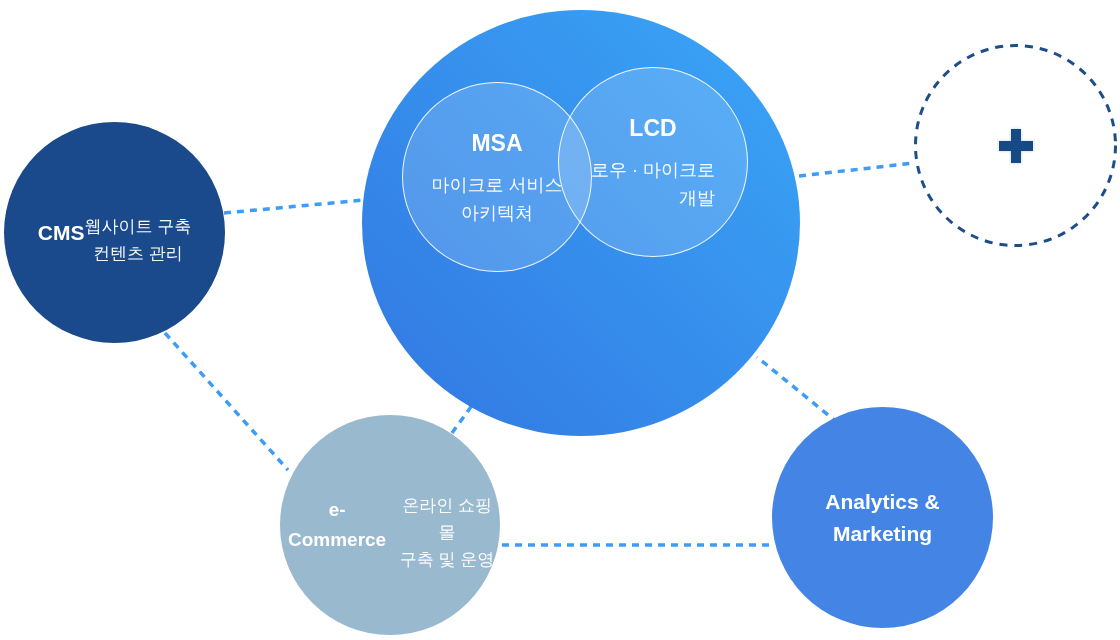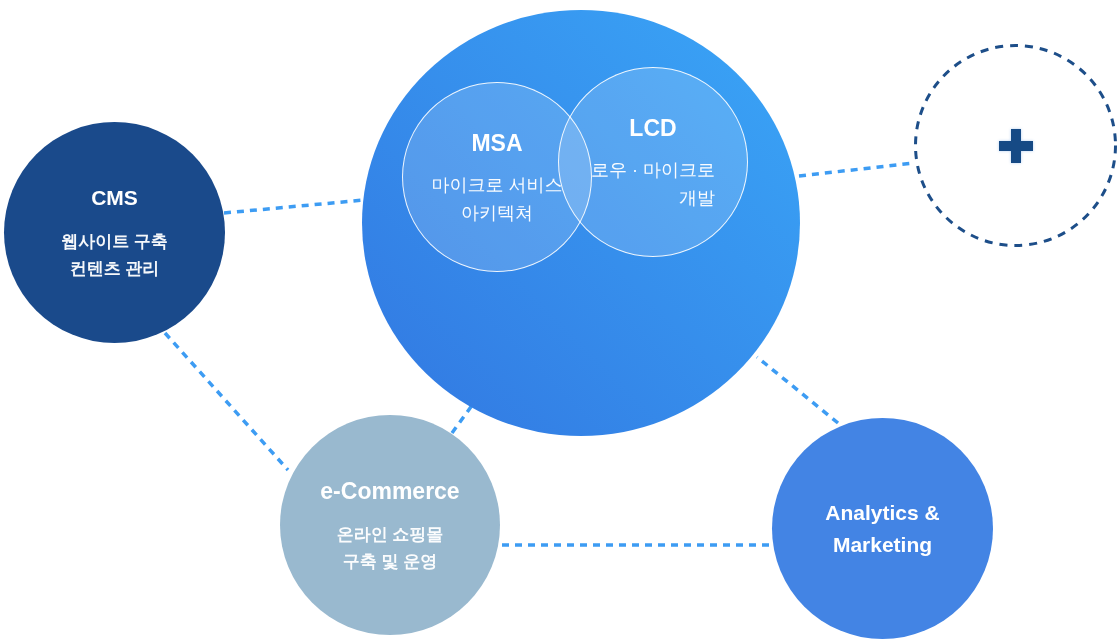--- a/index.html
+++ b/index.html
@@ -15,30 +15,30 @@
   }
   .conn {
     stroke: var(--connector, #3d9cf3);
     stroke-width: 3.5;
     stroke-dasharray: 7 6;
     fill: none;
   }
 
   .bubble {
     position: absolute; border-radius: 50%;
-    display: flex; flex-direction: column; align-items: center; justify-content: center;
+    display: flex; flex-direction: row; align-items: center; justify-content: center;
     text-align: center; color: var(--text, #ffffff);
   }
   .b-title { font-size: 21px; font-weight: 700; line-height: 30px; white-space: pre-line; }
-  .b-sub   { font-size: 17px; line-height: 27px; margin-top: 15px; white-space: pre-line; color: rgba(255,255,255,0.96); font-weight: bold; }
+  .b-sub   { font-size: 17px; line-height: 27px; margin-top: 15px; white-space: pre-line; color: rgba(255,255,255,0.96); }
 
   .bubble.cms       { left: 4px;   top: 122px; width: 221px; height: 221px; background: var(--cms, #1a4a8b); }
   .bubble.ecommerce { left: 280px; top: 415px; width: 220px; height: 220px; background: var(--ecommerce, #99b9cf); }
-  .bubble.analytics { left: 772px; top: 418px; width: 221px; height: 221px; background: var(--analytics, #4384e4); }
-  .bubble.ecommerce .b-title { font-size: 23px; }
+  .bubble.analytics { left: 772px; top: 407px; width: 221px; height: 221px; background: var(--analytics, #4384e4); }
+  .bubble.ecommerce .b-title { font-size: 19px; }
   .bubble.analytics .b-title { line-height: 32px; }
 
   .platform {
     position: absolute; left: 362px; top: 10px; width: 438px; height: 426px;
     border-radius: 50%;
     background: linear-gradient(225deg, var(--platform-gradient-start, #3aa6f7) 0%, var(--platform-gradient-end, #3277e1) 100%);
   }
   .venn {
     position: absolute; width: 190px; height: 190px; border-radius: 50%;
     background: var(--inner-circle-fill, rgba(255,255,255,0.16));

